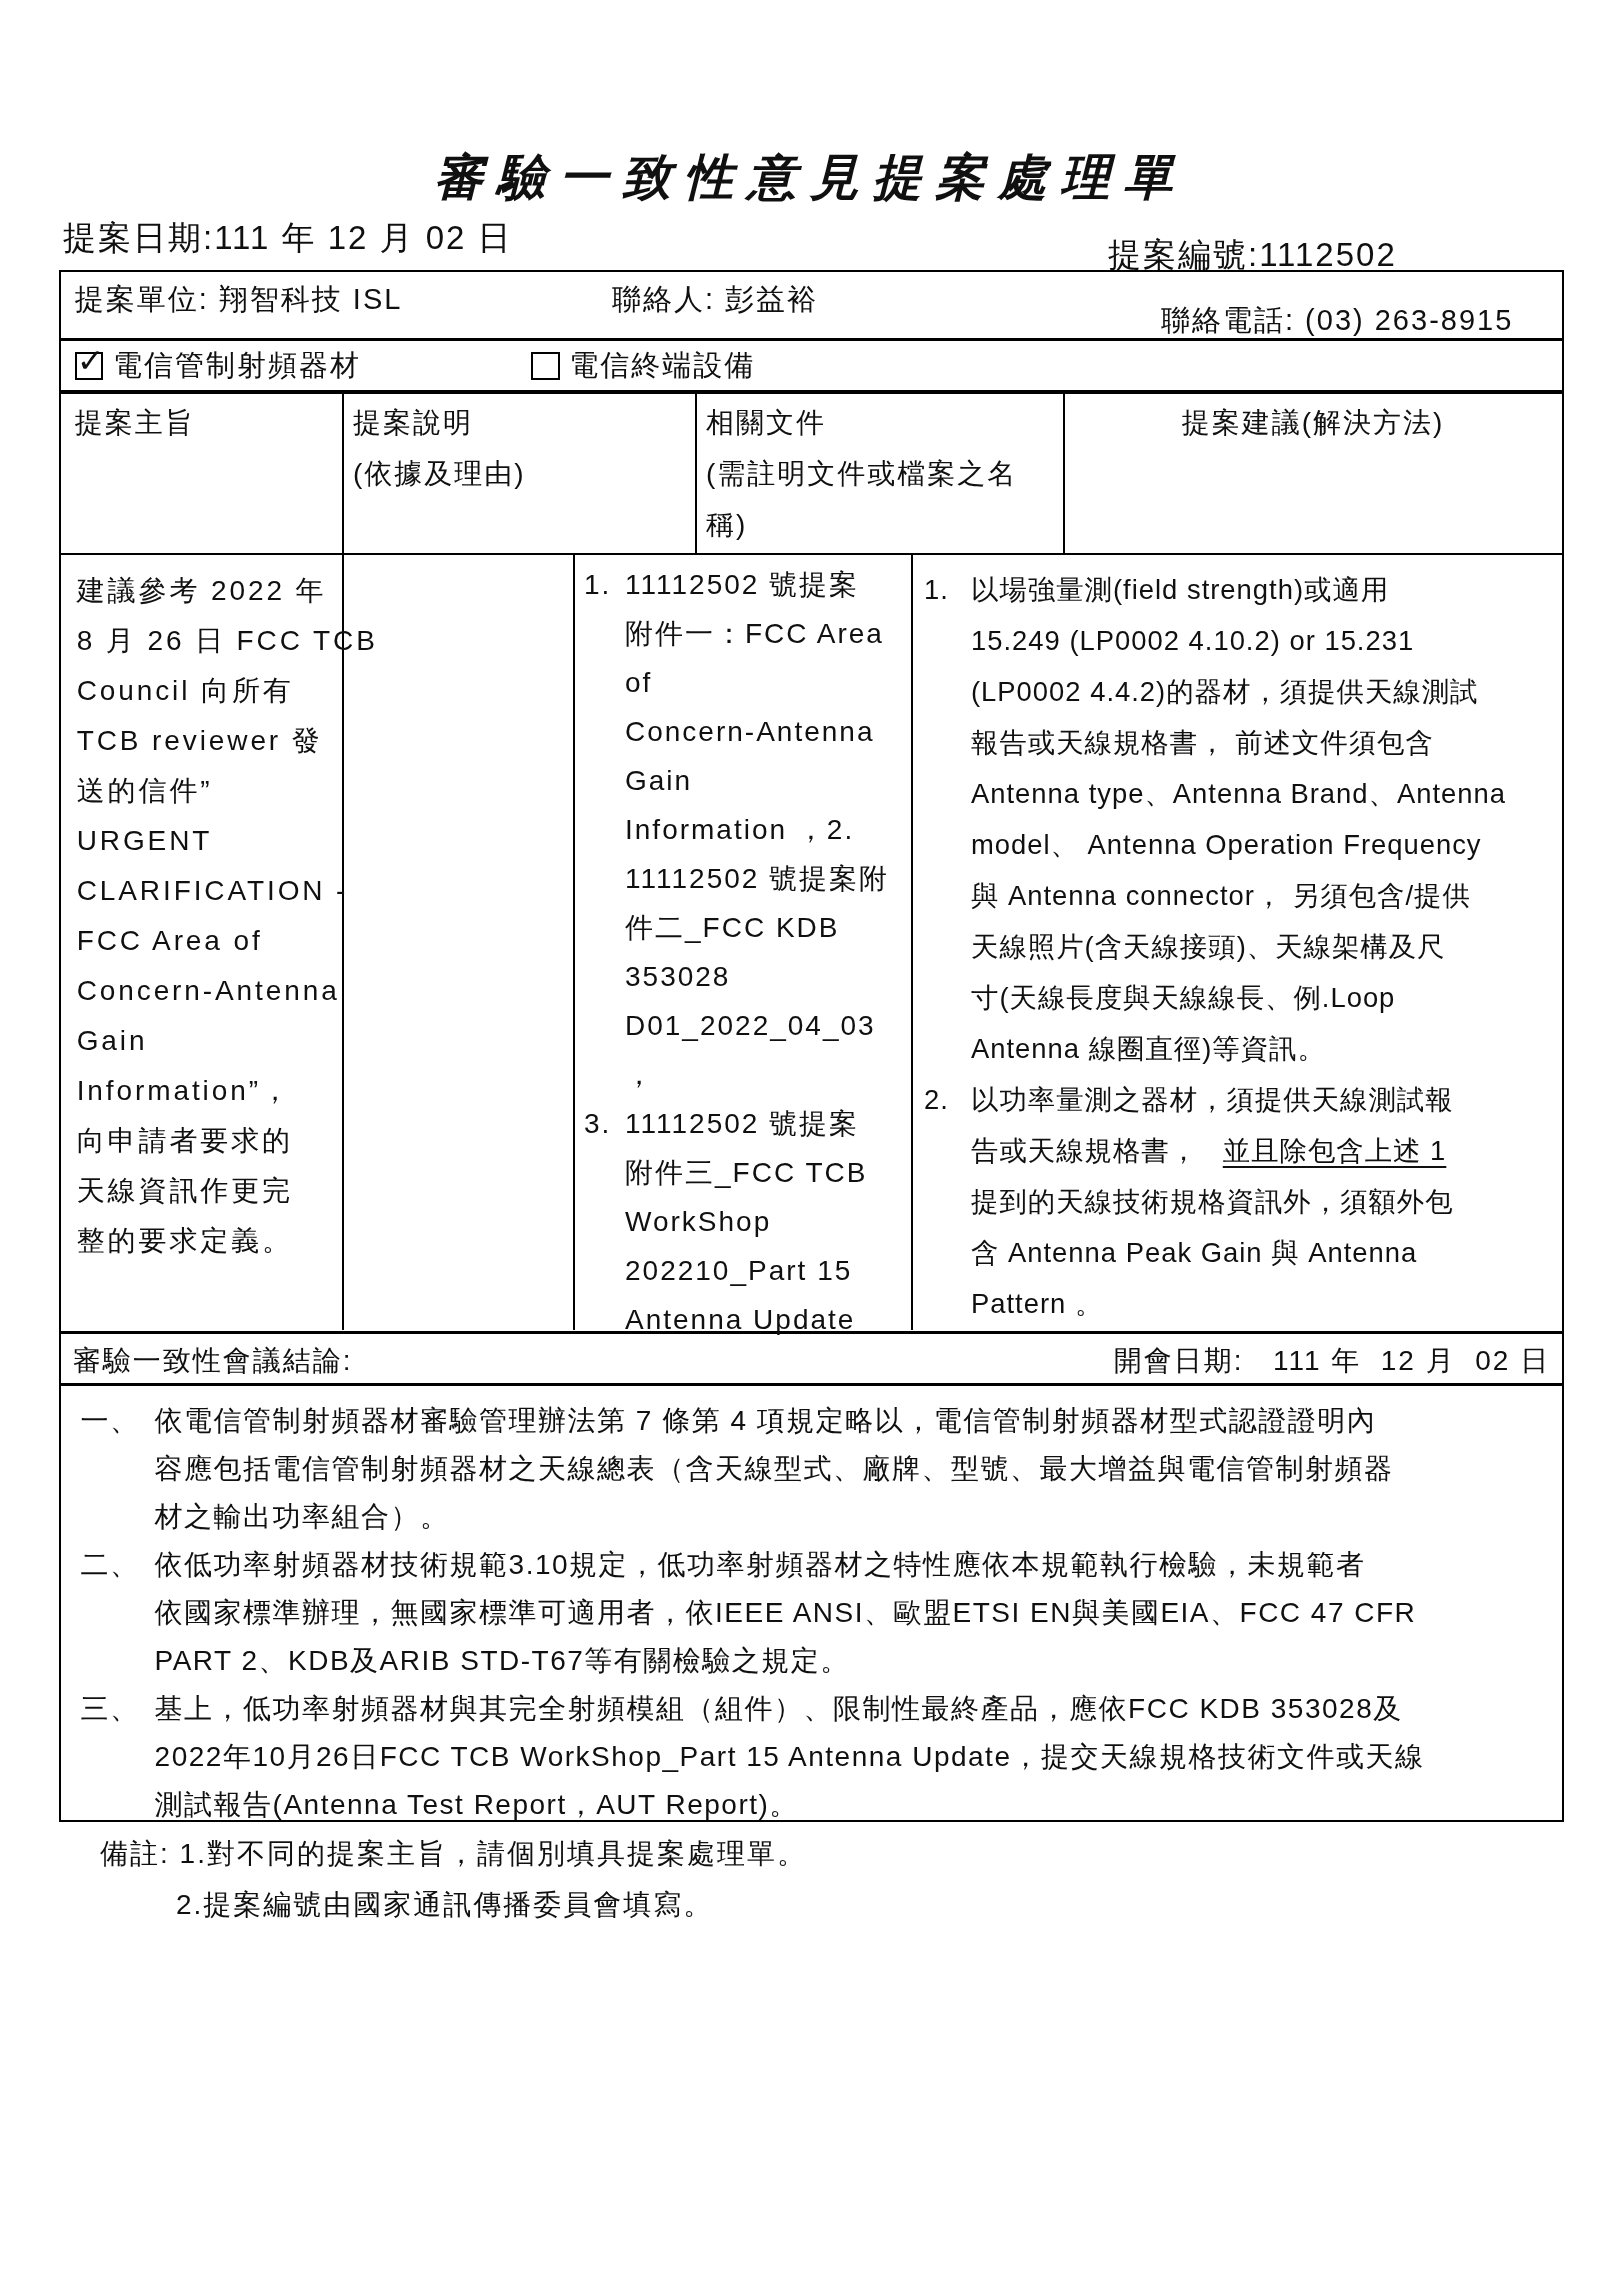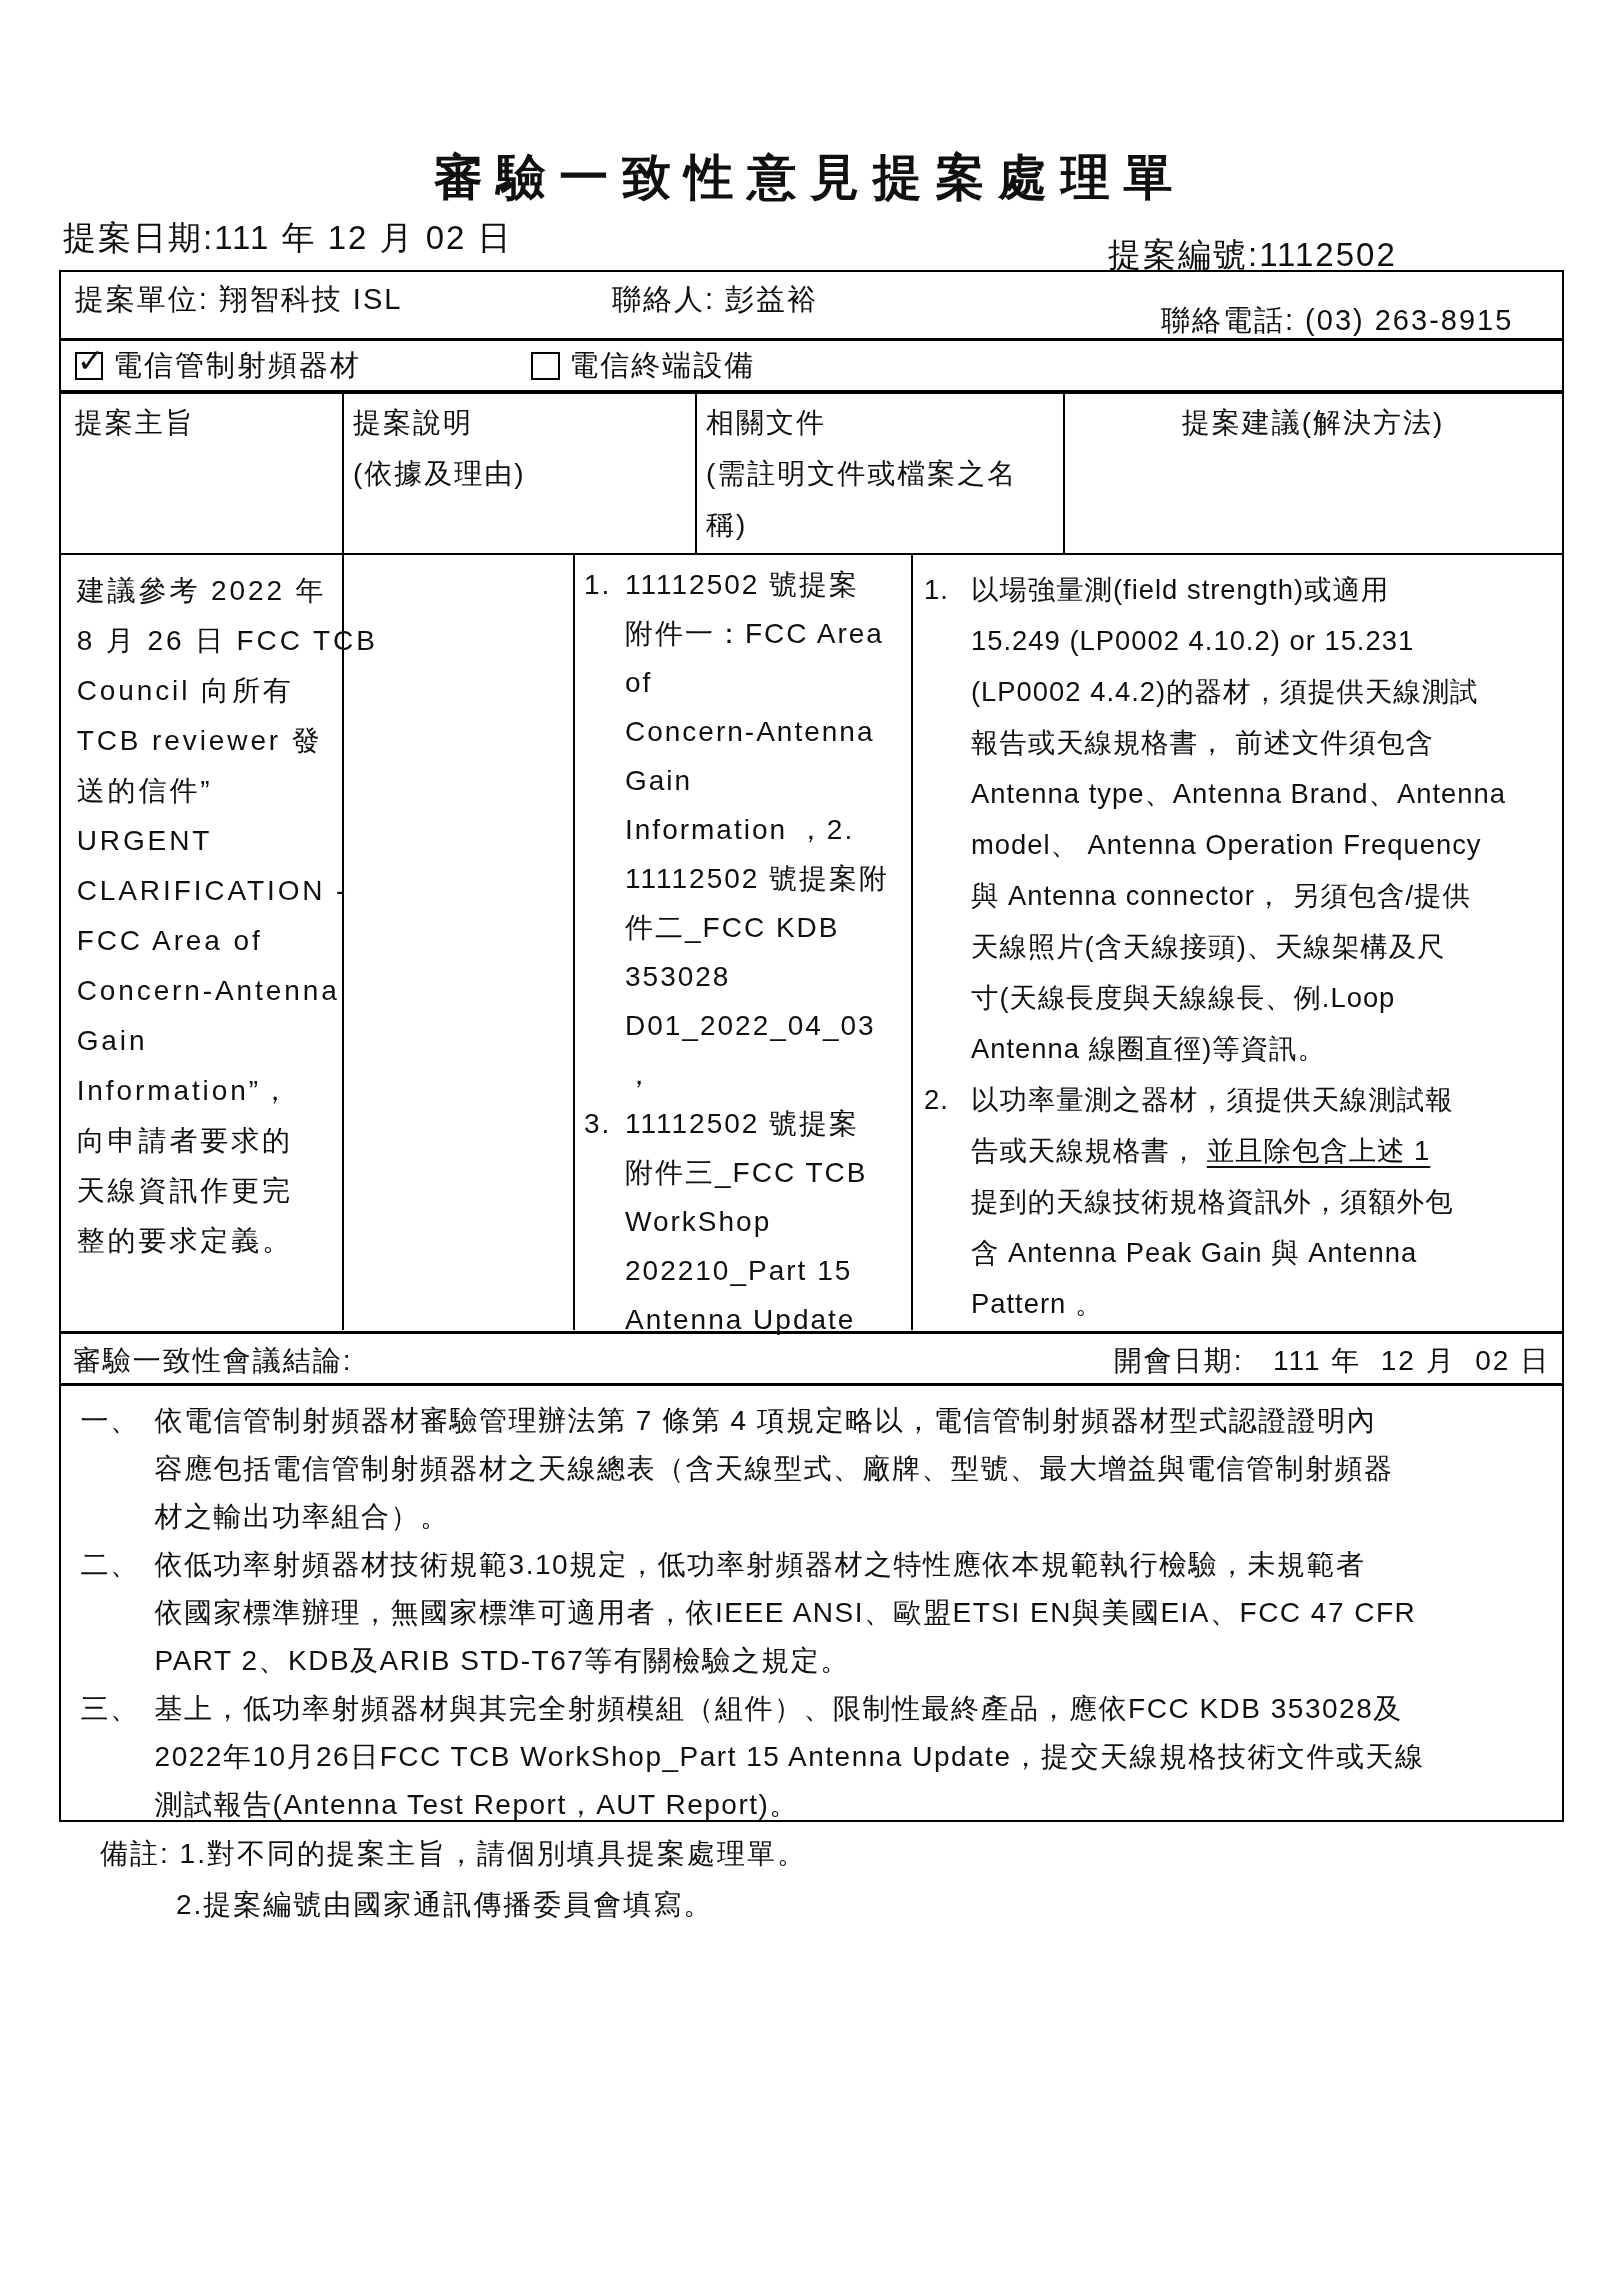--- a/index.html
+++ b/index.html
@@ -1,33 +1,33 @@
 <!DOCTYPE html>
 <html><head>
 <meta charset="utf-8">
 <style>
   html,body{margin:0;padding:0;background:#888;}
   .page{position:relative;width:1620px;height:2293px;background:#fff;color:#101010;
         font-family:"Liberation Sans","DejaVu Sans",sans-serif;margin:0 auto;overflow:hidden;}
   .abs{position:absolute;}
   .title{left:0;right:0;top:145px;text-align:center;font-size:49px;font-weight:bold;
-         letter-spacing:13.7px;font-family:"Liberation Serif","DejaVu Serif",serif;}
+         letter-spacing:13.7px;font-family:"Liberation Serif","DejaVu Serif",serif;font-style:italic;}
   .toprow{top:216px;font-size:33px;letter-spacing:2px;}
   .tbl{left:59px;top:270px;width:1505px;height:1552px;border:2.9px solid #000;box-sizing:border-box;}
   .hl{position:absolute;left:0;right:0;background:#000;}
   .vl{position:absolute;width:2px;background:#000;}
   .cell-label{font-size:29px;letter-spacing:2px;white-space:pre;}
   .hdr{font-size:28px;letter-spacing:2px;line-height:51px;white-space:pre-line;}
   .lines .line{position:relative;white-space:pre;}
   .subject .line,.explain .line{line-height:50px;font-size:28px;letter-spacing:2.9px;}
   .docs .line{line-height:49px;font-size:28px;letter-spacing:2px;padding-left:41px;}
   .sugg .line{line-height:51px;font-size:27.4px;letter-spacing:1px;padding-left:47px;}
   .concl .line{line-height:48px;font-size:28px;letter-spacing:1.5px;padding-left:74px;}
   .line .num{position:absolute;left:0;top:0;}
-  .line .u{text-decoration:underline;text-underline-offset:5.9px;}
+  .line .u{text-decoration:underline;text-underline-offset:5.9px;margin-left:16px;}
   .cb{display:flex;align-items:center;gap:9.8px;font-size:29px;letter-spacing:2px;}
   .box{width:24.5px;height:24.5px;border:2.9px solid #000;position:relative;flex:0 0 auto;box-sizing:content-box;}
   .box .check{position:absolute;top:-9.8px;left:0px;font-size:33px;font-weight:bold;line-height:33px;}
   .meeting-label{font-size:28px;letter-spacing:2px;white-space:pre;}
   .meeting-date{font-size:28px;letter-spacing:2px;white-space:pre;text-align:left;}
   .note{font-size:28px;letter-spacing:2px;white-space:pre;}
 </style>
 </head>
 <body>
 

